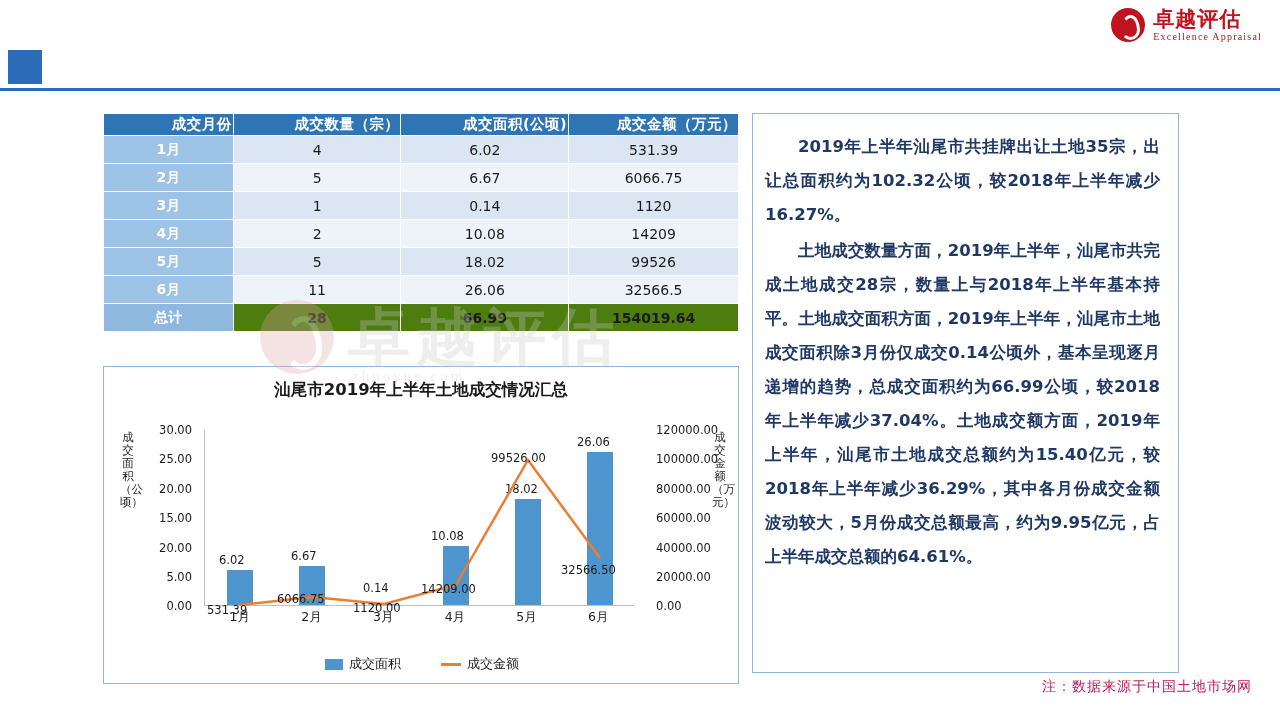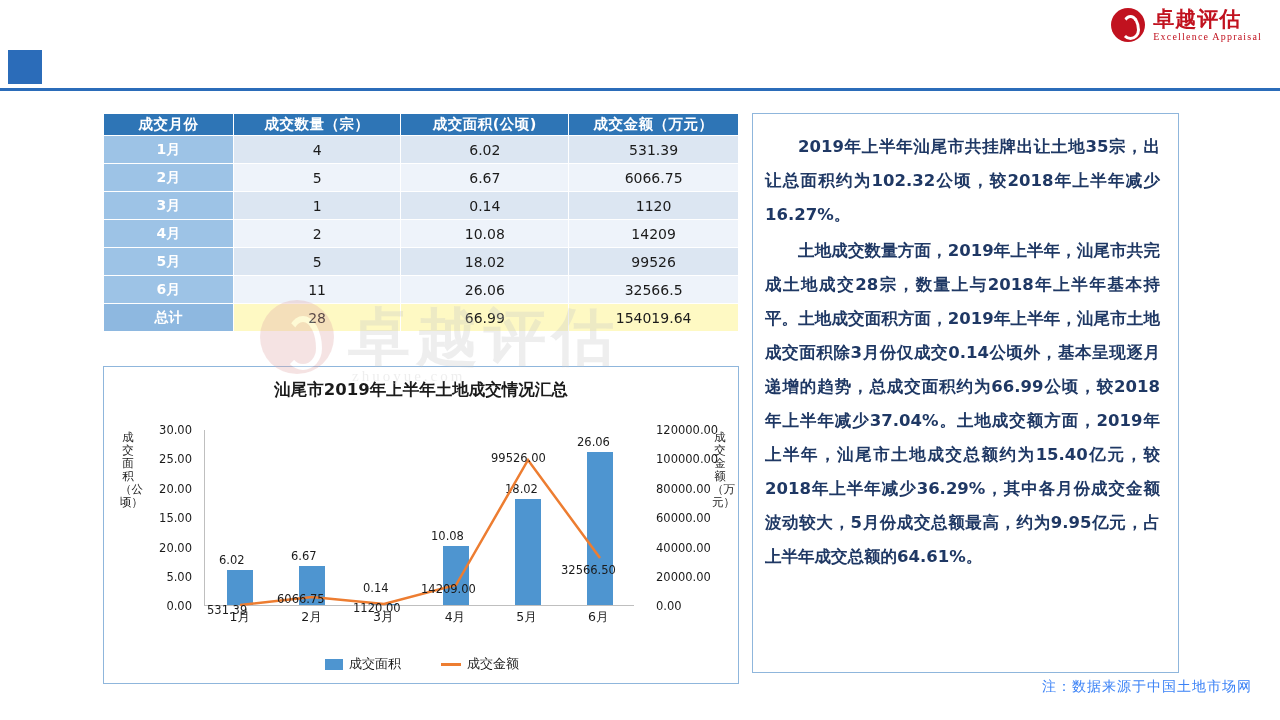--- a/index.html
+++ b/index.html
@@ -97,36 +97,37 @@
     font-family: "DejaVu Sans", "Liberation Sans", sans-serif;
   }
   table.deal-table th {
     background: #2e75b6;
     color: #ffffff;
     font-weight: bold;
     height: 20px;
     border: 1px solid #ffffff;
     font-size: 14.5px;
     letter-spacing: 0.5px;
+    text-align: right;
   }
   table.deal-table td {
     height: 28px;
     text-align: center;
     border: 1px solid #ffffff;
     color: #1b1b1b;
     font-size: 14px;
   }
   table.deal-table td.mon {
     color: #ffffff;
     font-weight: bold;
     background: #9dc3e6;
   }
   tr.r-odd td { background: #dce6f2; }
   tr.r-even td { background: #eef3fa; }
-  tr.total td { background: #fef9c3; font-weight: normal; }
+  tr.total td { background: #4d7c0f; font-weight: bold; }
   tr.total td.mon { background: #8eb8e0; }
 
   
   .chart-panel {
     position: absolute;
     left: 103px; top: 366px;
     width: 636px; height: 318px;
     border: 1px solid #8fb6dc;
     background: #ffffff;
   }
@@ -229,21 +230,21 @@
     line-height: 34px;
     color: #1f3864;
     font-weight: bold;
     font-family: "DejaVu Sans", "Liberation Sans", sans-serif;
     text-align: justify;
   }
   .note {
     position: absolute;
     right: 28px; top: 678px;
     font-size: 14px;
-    color: #3b82f6;
+    color: #be185d;
     font-family: "DejaVu Sans", "Liberation Sans", sans-serif;
     letter-spacing: 1px;
   }
 
   
   .watermark {
     position: absolute;
     left: 260px; top: 272px;
     width: 520px; height: 130px;
     pointer-events: none;

